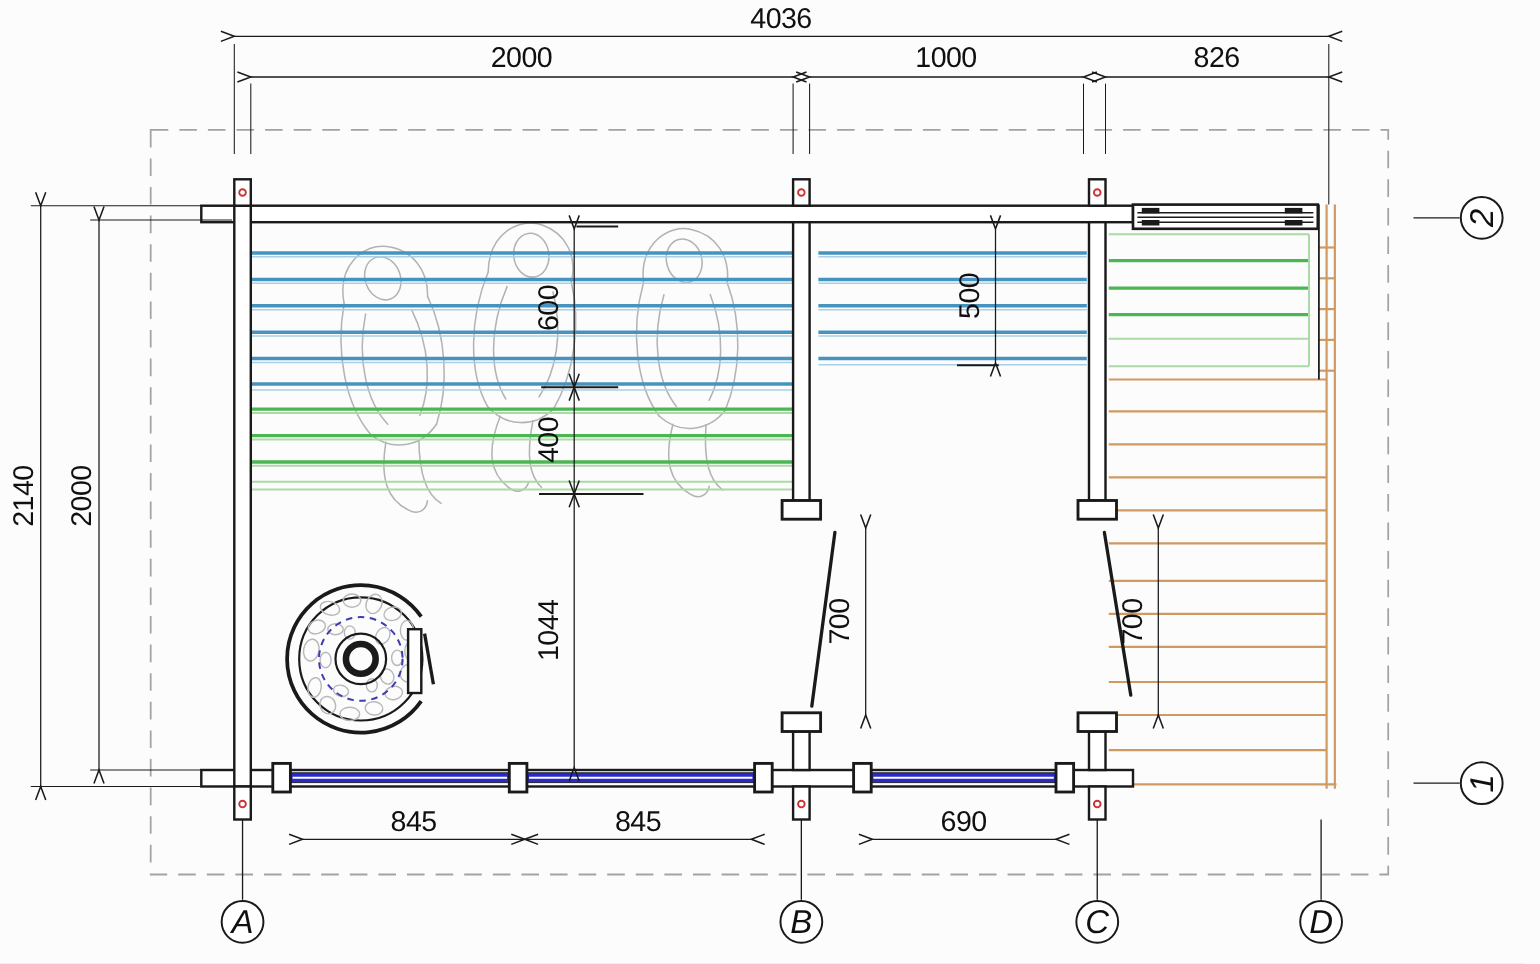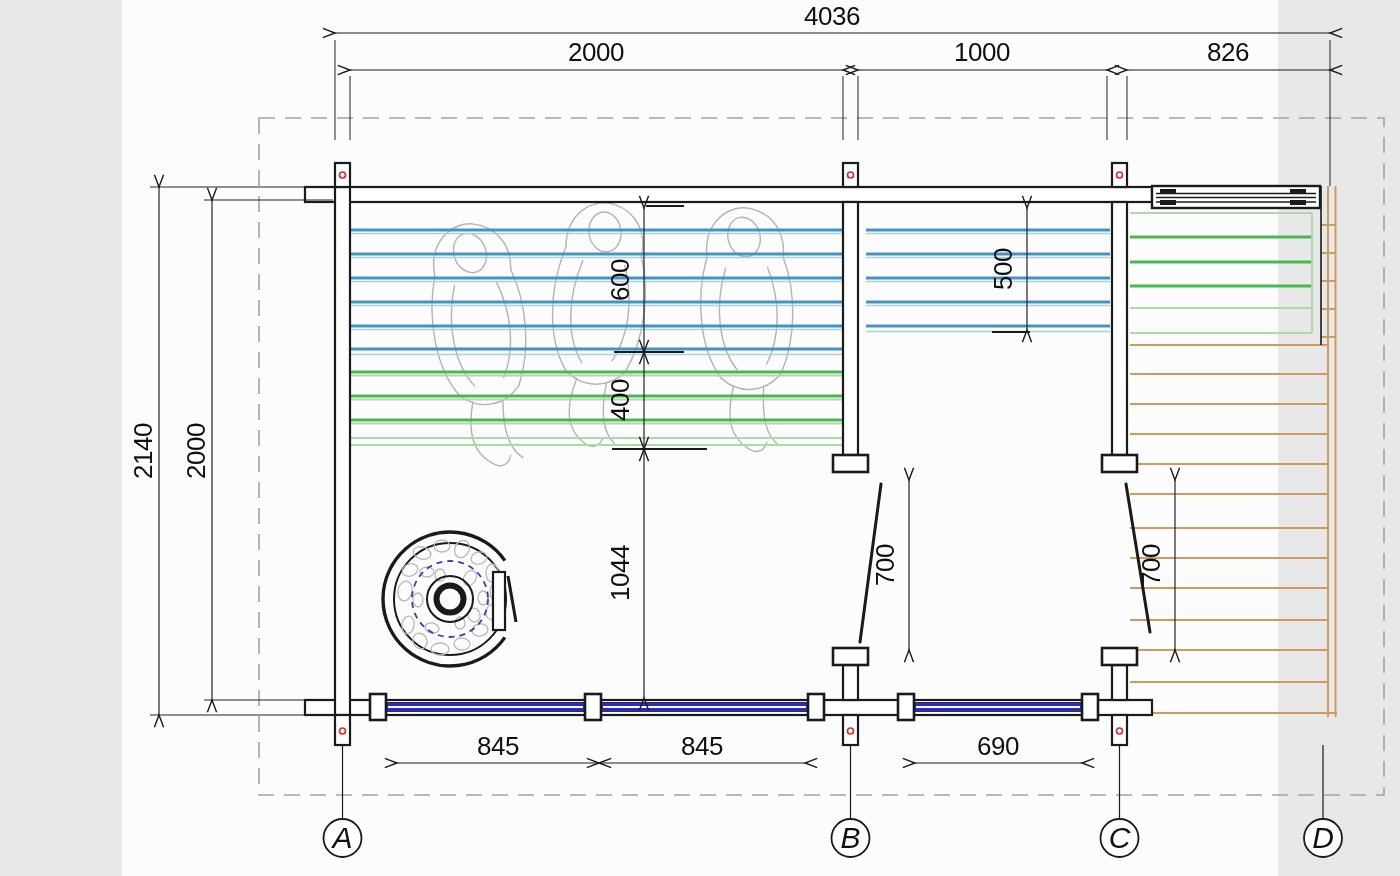--- a/index.html
+++ b/index.html
@@ -1,16 +1,16 @@
 <!DOCTYPE html>
 <html style="--line_black: #1a1a1a; --bench_blue: #4793c0; --bench_blue_light: #a8d0e2; --bench_green: #4cb654; --bench_green_light: #abdaa6; --deck_tan: #cf9a62; --glazing_blue: #2a2acc; --figure_gray: #b3b3b3; --stone_gray: #b8b8b8; --post_dot_red: #cc3333; --boundary_gray: #a3a3a3; --stove_dash_blue: #3d3db0;"><head>
 <meta charset="utf-8">
 <style>
   html,body{margin:0;padding:0;background:#e8e8e8;}
-  .canvas{position:relative;width:1156px;height:876px;background:#fcfcfc;margin:0 auto;
+  .canvas{position:relative;width:1400px;height:876px;background:#fcfcfc;margin:0 auto;
           font-family:"Liberation Sans", sans-serif;}
   svg{display:block}
   
   .wall{fill:#ffffff;stroke:var(--line_black);stroke-width:2.2;}
   .jamb{fill:#ffffff;stroke:var(--line_black);stroke-width:2.6;}
   .railing{fill:#ffffff;stroke:var(--line_black);stroke-width:2.4;}
   .railing-line{stroke:var(--line_black);stroke-width:1.4;fill:none;}
   .clamp{fill:var(--line_black);stroke:none;}
   .door-leaf{stroke:var(--line_black);stroke-width:3;fill:none;stroke-linecap:round;}
   .dim{stroke:var(--line_black);stroke-width:1.15;fill:none;}

